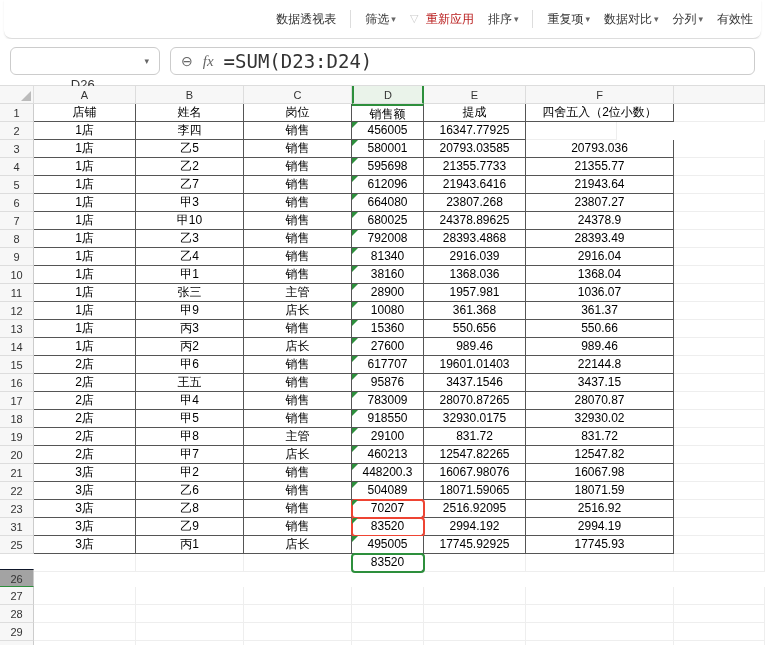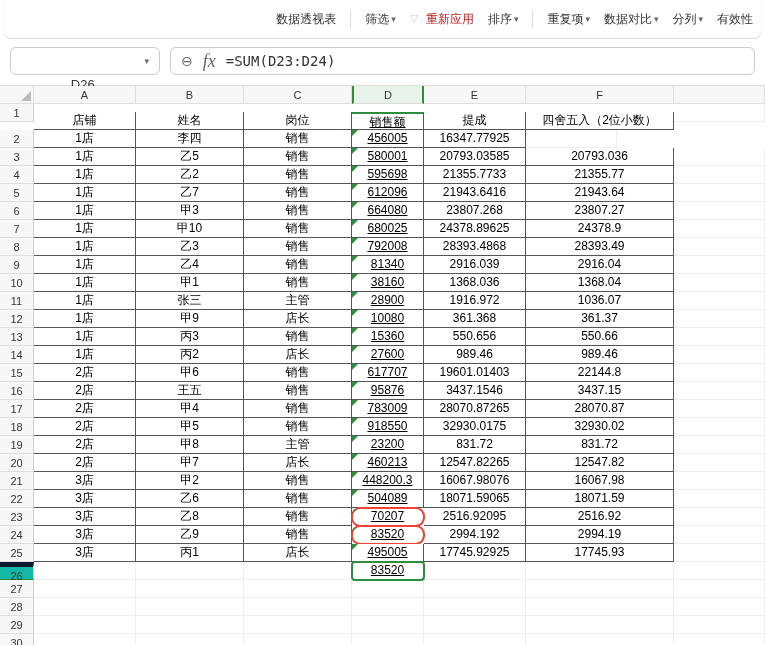--- a/index.html
+++ b/index.html
@@ -89,25 +89,25 @@
       background: #fff;
     }
     .zoom-out {
       font-size: 14px;
       color: #666;
       cursor: pointer;
     }
     .fx {
       font-style: italic;
       font-family: serif;
-      font-size: 18px;
+      font-size: 15px;
       color: #666;
     }
     .formula-text {
-      font-size: 14px;
+      font-size: 19px;
       font-family: Consolas, monospace;
       color: #333;
     }
     
     .sheet {
       background: #fff;
       display: flex;
     }
     .select-all {
       width: 34px;
@@ -164,54 +164,54 @@
       border-bottom: 1px solid #555;
       border-right: 1px solid #555;
       text-align: center;
       font-size: 12px;
       line-height: 17px;
       color: #000;
       background: #fff;
       overflow: hidden;
       white-space: nowrap;
     }
-    .hcell { font-weight: 400; margin-top: 8px; }
+    .hcell { font-weight: 400; }
     .empty-cell {
       height: 18px;
       border-bottom: 1px solid #eee;
       border-right: 1px solid #eee;
       background: #fff;
     }
     .row-26 .row-header {
-      border-top: 5px solid #0f172a;
+      border-top: 1px solid #0f172a;
       border-bottom: 1px solid #2d8f3c;
-      background: #14b8a6;
+      background: #a3a3a3;
+      margin-top: 15px;
     }
     .d-col.header-d {
       border-right: 2px solid #2d8f3c;
       border-left: 2px solid #2d8f3c;
       background: #eaf3ea;
     }
     .red-box {
       outline: 2px solid #e43;
       outline-offset: -1px;
-      border-radius: 8px;
+      border-radius: 3px;
     }
     .green-box {
       outline: 2px solid #2d8f3c;
       outline-offset: -1px;
       border-radius: 3px;
       background: #fff;
     }
     .active-col-border {
       border-top: 2px solid #2d8f3c;
     }
     .d-column-cell {
       position: relative;
-      text-decoration: underline;
     }
     
     .d-tick::before {
       content: "";
       position: absolute;
       left: 0; top: 0;
       border: 3px solid transparent;
       border-left-color: #2d8f3c;
       border-top-color: #2d8f3c;
     }
@@ -385,21 +385,21 @@
           <div class="cell col-E">1368.036</div>
           <div class="cell col-F">1368.04</div>
           <div class="empty-cell col-G"></div>
         </div>
         <div class="row">
           <div class="row-header">11</div>
           <div class="cell col-A">1店</div>
           <div class="cell col-B">张三</div>
           <div class="cell col-C">主管</div>
           <div class="cell col-D d-column-cell d-tick">28900</div>
-          <div class="cell col-E">1916.972</div>
+          <div class="cell col-E">1957.981</div>
           <div class="cell col-F">1036.07</div>
           <div class="empty-cell col-G"></div>
         </div>
         <div class="row">
           <div class="row-header">12</div>
           <div class="cell col-A">1店</div>
           <div class="cell col-B">甲9</div>
           <div class="cell col-C">店长</div>
           <div class="cell col-D d-column-cell d-tick">10080</div>
           <div class="cell col-E">361.368</div>
@@ -464,21 +464,21 @@
           <div class="cell col-D d-column-cell d-tick">918550</div>
           <div class="cell col-E">32930.0175</div>
           <div class="cell col-F">32930.02</div>
           <div class="empty-cell col-G"></div>
         </div>
         <div class="row">
           <div class="row-header">19</div>
           <div class="cell col-A">2店</div>
           <div class="cell col-B">甲8</div>
           <div class="cell col-C">主管</div>
-          <div class="cell col-D d-column-cell d-tick">23200</div>
+          <div class="cell col-D d-column-cell d-tick">29100</div>
           <div class="cell col-E">831.72</div>
           <div class="cell col-F">831.72</div>
           <div class="empty-cell col-G"></div>
         </div>
         <div class="row">
           <div class="row-header">20</div>
           <div class="cell col-A">2店</div>
           <div class="cell col-B">甲7</div>
           <div class="cell col-C">店长</div>
           <div class="cell col-D d-column-cell d-tick">460213</div>
@@ -510,21 +510,21 @@
           <div class="row-header">23</div>
           <div class="cell col-A">3店</div>
           <div class="cell col-B">乙8</div>
           <div class="cell col-C">销售</div>
           <div class="cell col-D d-column-cell d-tick red-box">70207</div>
           <div class="cell col-E">2516.92095</div>
           <div class="cell col-F">2516.92</div>
           <div class="empty-cell col-G"></div>
         </div>
         <div class="row">
-          <div class="row-header">24</div>
+          <div class="row-header">31</div>
           <div class="cell col-A">3店</div>
           <div class="cell col-B">乙9</div>
           <div class="cell col-C">销售</div>
           <div class="cell col-D d-column-cell d-tick red-box">83520</div>
           <div class="cell col-E">2994.192</div>
           <div class="cell col-F">2994.19</div>
           <div class="empty-cell col-G"></div>
         </div>
         <div class="row">
           <div class="row-header">25</div>

